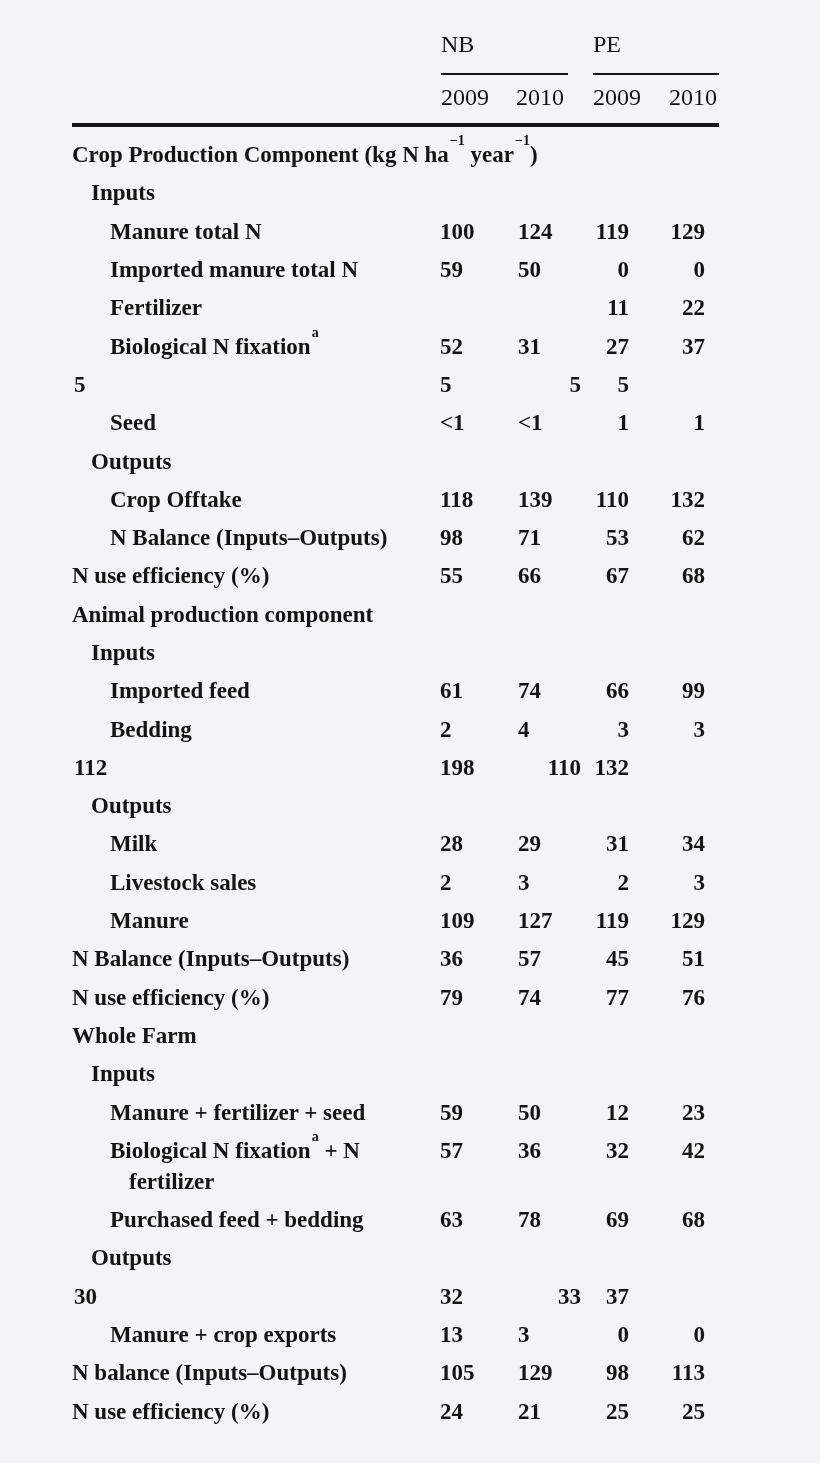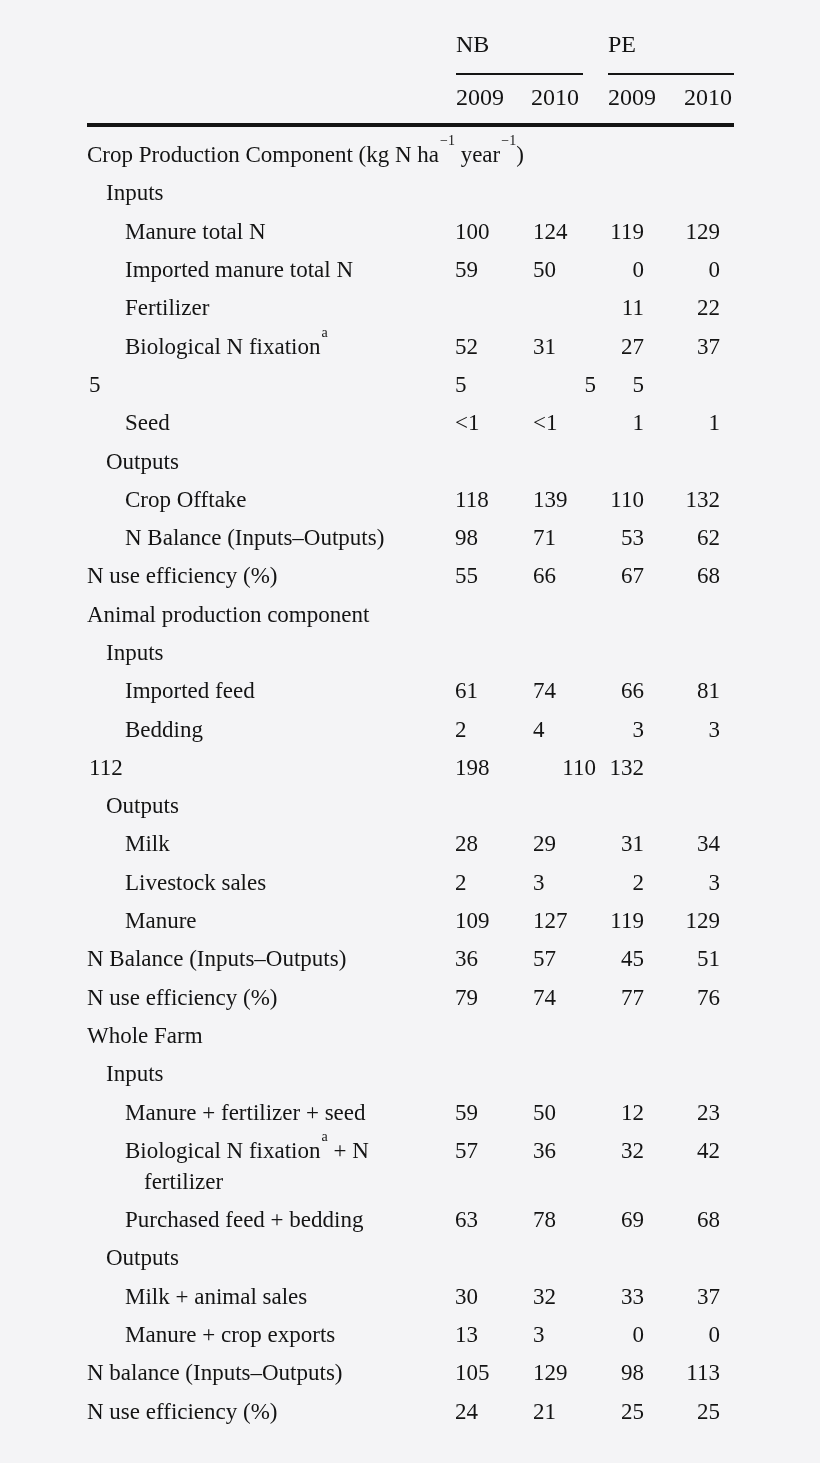--- a/index.html
+++ b/index.html
@@ -1,34 +1,34 @@
 <!DOCTYPE html>
 <html><head>
 <meta charset="utf-8">
 <style>
   html,body{margin:0;padding:0;}
   body{
     width:820px;height:1463px;position:relative;overflow:hidden;
     background:#f4f4f6;color:#141414;
     font-family:"Liberation Serif","DejaVu Serif",serif;
   }
-  .sheet{position:absolute;left:87px;top:0;width:647px;}
+  .sheet{position:absolute;left:72px;top:0;width:647px;}
 
   
   .thead{position:relative;height:128px;font-size:24px;}
   .grp{position:absolute;top:30px;height:43px;border-bottom:2px solid #141414;line-height:28px;}
   .grp.nb{left:369px;width:127px;}
   .grp.pe{left:521px;width:126px;}
   .yr{position:absolute;top:84px;line-height:26px;}
   .yr.y1{left:369px}.yr.y2{left:444px}.yr.y3{left:521px}.yr.y4{left:597px}
   .thick{position:absolute;left:0;top:123px;width:647px;height:4px;background:#141414;}
 
   
   .tbody{padding-top:8px;font-size:23px;}
-  .row{display:grid;grid-template-columns:366px 78px 65px 48px 76px;height:38.3px;align-items:center;}
+  .row{display:grid;grid-template-columns:366px 78px 65px 48px 76px;height:38.3px;align-items:center;font-weight:bold;}
   .row.tall{height:69.3px;align-items:start;}
   .cell{white-space:nowrap;}
   .val.c1,.val.c2{text-align:left;padding-left:2px;}
   .val.c3,.val.c4{text-align:right;}
   .tall .val{line-height:38.3px;}
   .lbl.ind0{padding-left:0;}
   .lbl.ind1{padding-left:19px;}
   .lbl.ind2{padding-left:38px;}
   .tall .lbl .line1{display:block;line-height:38.3px;}
   .tall .lbl .line2{display:block;line-height:24px;padding-left:19px;}
@@ -149,21 +149,21 @@
         <div class="cell val c1"></div>
         <div class="cell val c2"></div>
         <div class="cell val c3"></div>
         <div class="cell val c4"></div>
       </div>
       <div class="row">
         <div class="cell lbl ind2">Imported feed</div>
         <div class="cell val c1">61</div>
         <div class="cell val c2">74</div>
         <div class="cell val c3">66</div>
-        <div class="cell val c4">81</div>
+        <div class="cell val c4">99</div>
       </div>
       <div class="row">
         <div class="cell lbl ind2">Bedding</div>
         <div class="cell val c1">2</div>
         <div class="cell val c2">4</div>
         <div class="cell val c3">3</div>
         <div class="cell val c4">3</div>
       </div>
       <div class="row">
         <div class="cell val c1">112</div>
@@ -252,21 +252,20 @@
         <div class="cell val c4">68</div>
       </div>
       <div class="row">
         <div class="cell lbl ind1">Outputs</div>
         <div class="cell val c1"></div>
         <div class="cell val c2"></div>
         <div class="cell val c3"></div>
         <div class="cell val c4"></div>
       </div>
       <div class="row">
-        <div class="cell lbl ind2">Milk + animal sales</div>
         <div class="cell val c1">30</div>
         <div class="cell val c2">32</div>
         <div class="cell val c3">33</div>
         <div class="cell val c4">37</div>
       </div>
       <div class="row">
         <div class="cell lbl ind2">Manure + crop exports</div>
         <div class="cell val c1">13</div>
         <div class="cell val c2">3</div>
         <div class="cell val c3">0</div>

